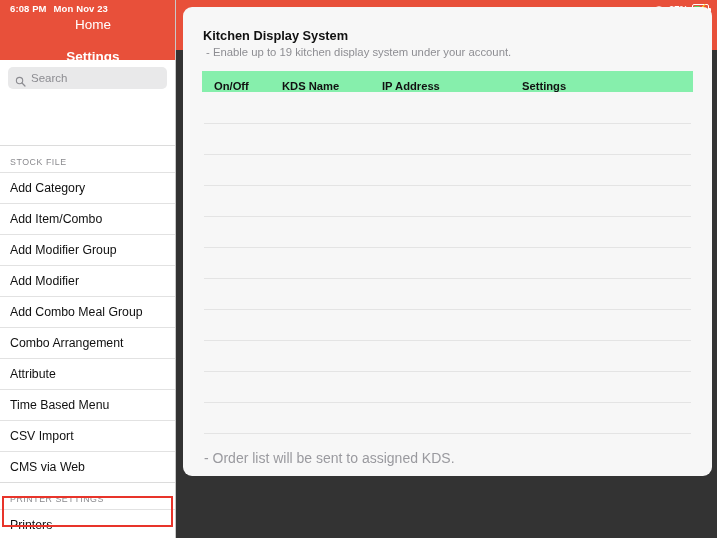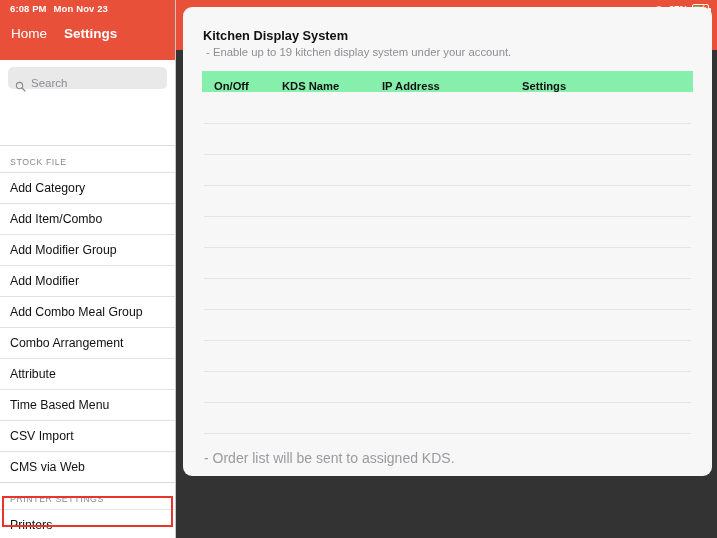--- a/index.html
+++ b/index.html
@@ -23,29 +23,29 @@
     position: relative;
   }
   .status-left {
     position: absolute; left: 10px; top: 3px;
     font-size: 9.5px; color: #ffffff; font-weight: bold;
     letter-spacing: .1px; white-space: nowrap;
   }
   .status-left .clock { margin-right: 7px; }
   .navrow-left {
     position: absolute; left: 0; top: 17px; right: 0; height: 33px;
-    display: flex; align-items: center; gap: 17px; padding-left: 11px;
+    display: flex; align-items: center; gap: 17px; padding-left: 11px; flex-direction: column;
   }
   .navrow-left a { color: #ffffff; font-size: 13.5px; text-decoration: none; }
   .navrow-left a.bold { font-weight: bold; }
 
   .search-wrap { padding: 7px 8px 8px 8px; background: #fff; }
   .search-box {
     height: 22px; background: #e9e9ea; border-radius: 5px;
-    display: flex; align-items: flex-end; padding: 0 7px; gap: 5px;
+    display: flex; align-items: center; padding: 0 7px; gap: 5px;
   }
   .search-box .sicon { width: 11px; height: 11px; display: block; flex: 0 0 auto; }
   .search-placeholder { font-size: 11.5px; color: #8c8c91; }
 
   .sec-head {
     font-size: 8.8px; color: #8a8a8e; letter-spacing: .55px;
     padding: 11px 10px 5px 10px; background: #fff;
     border-top: 1px solid #dcdcdc;
   }
   .sec-head.first { border-top: 1px solid #dcdcdc; margin-top: 48px; }

